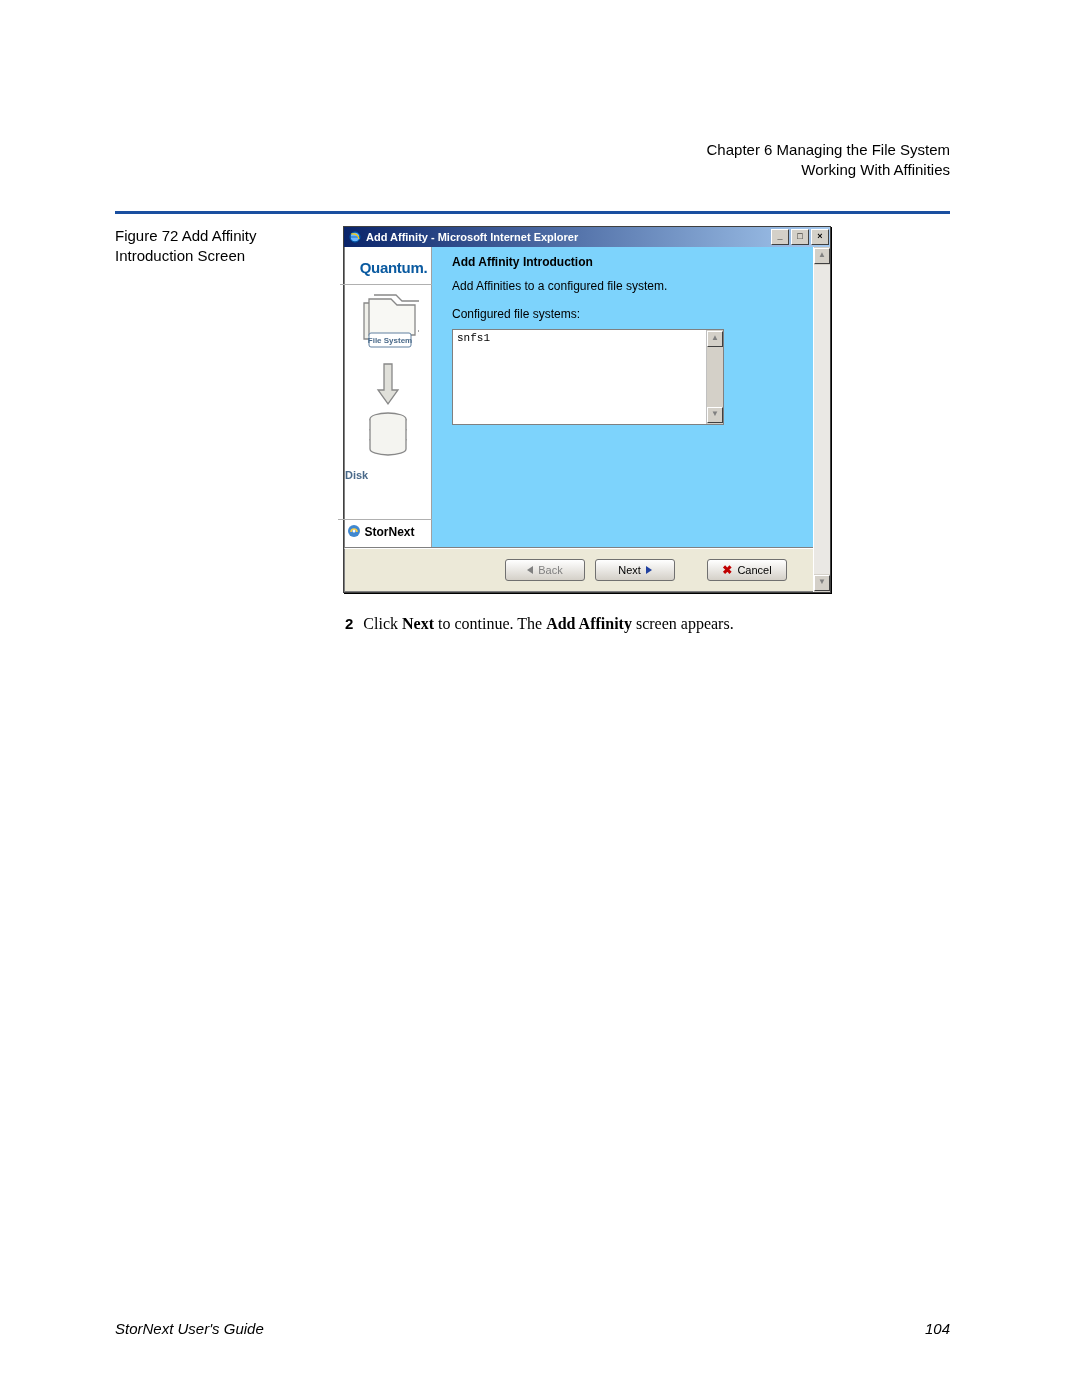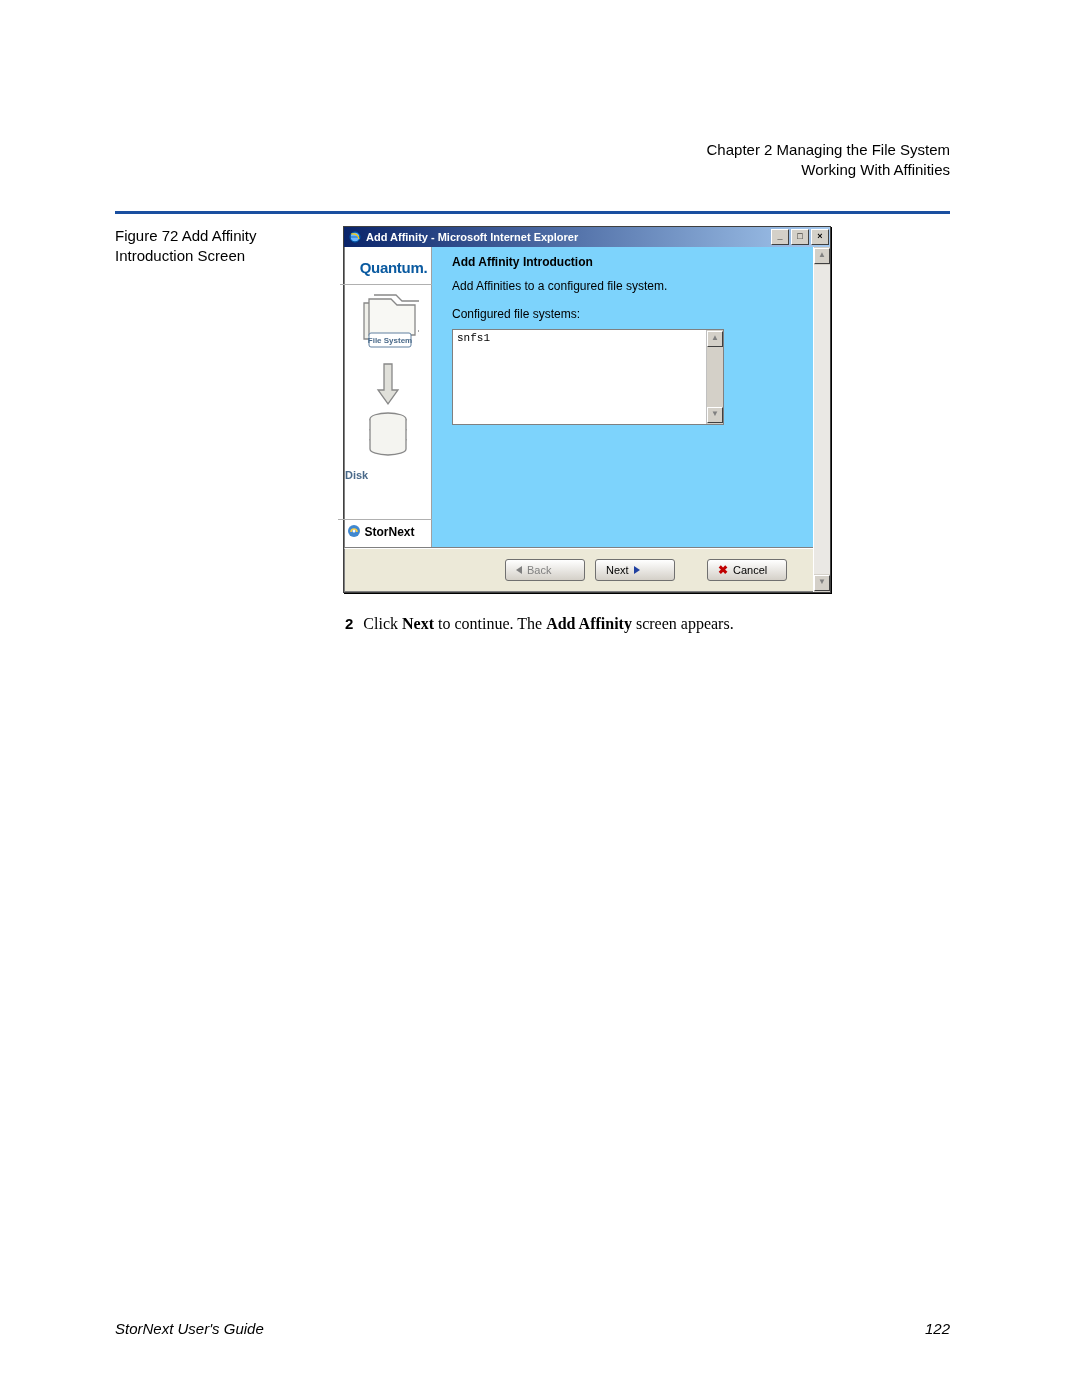--- a/index.html
+++ b/index.html
@@ -216,20 +216,21 @@
     position: relative;
   }
   .btn {
     height: 20px;
     background: linear-gradient(#fff, #d4d0c8);
     border: 1px solid #707070;
     border-radius: 3px;
     font-size: 11px;
     display: flex;
     align-items: center;
+    justify-content: center;
     gap: 5px;
     padding: 0 10px;
     min-width: 58px;
     font-family: Arial;
   }
   .btn.disabled { color: #808080; }
   .tri-left {
     width: 0; height: 0;
     border-top: 4px solid transparent;
     border-bottom: 4px solid transparent;
@@ -272,21 +273,21 @@
     justify-content: space-between;
     font-size: 15px;
     font-style: italic;
   }
 </style>
 </head>
 <body>
 
 <div class="page">
   <div class="header-right">
-    <div>Chapter 2  Managing the File System</div>
+    <div>Chapter 6  Managing the File System</div>
     <div>Working With Affinities</div>
   </div>
 
   <hr class="hr-top">
 
   <div class="content-row">
     <div class="fig-label">
       <span>Figure 72  Add Affinity</span><br>
       <span>Introduction Screen</span>
     </div>
@@ -398,15 +399,15 @@
 
   <div class="instruction-row">
     <div class="num">2</div>
     <div class="text">
       <span>Click </span><b>Next</b><span> to continue. The </span><b>Add Affinity</b><span> screen appears.</span>
     </div>
   </div>
 
   <div class="footer">
     <span>StorNext User's Guide</span>
-    <span>122</span>
+    <span>104</span>
   </div>
 </div>
 
 </body></html>

